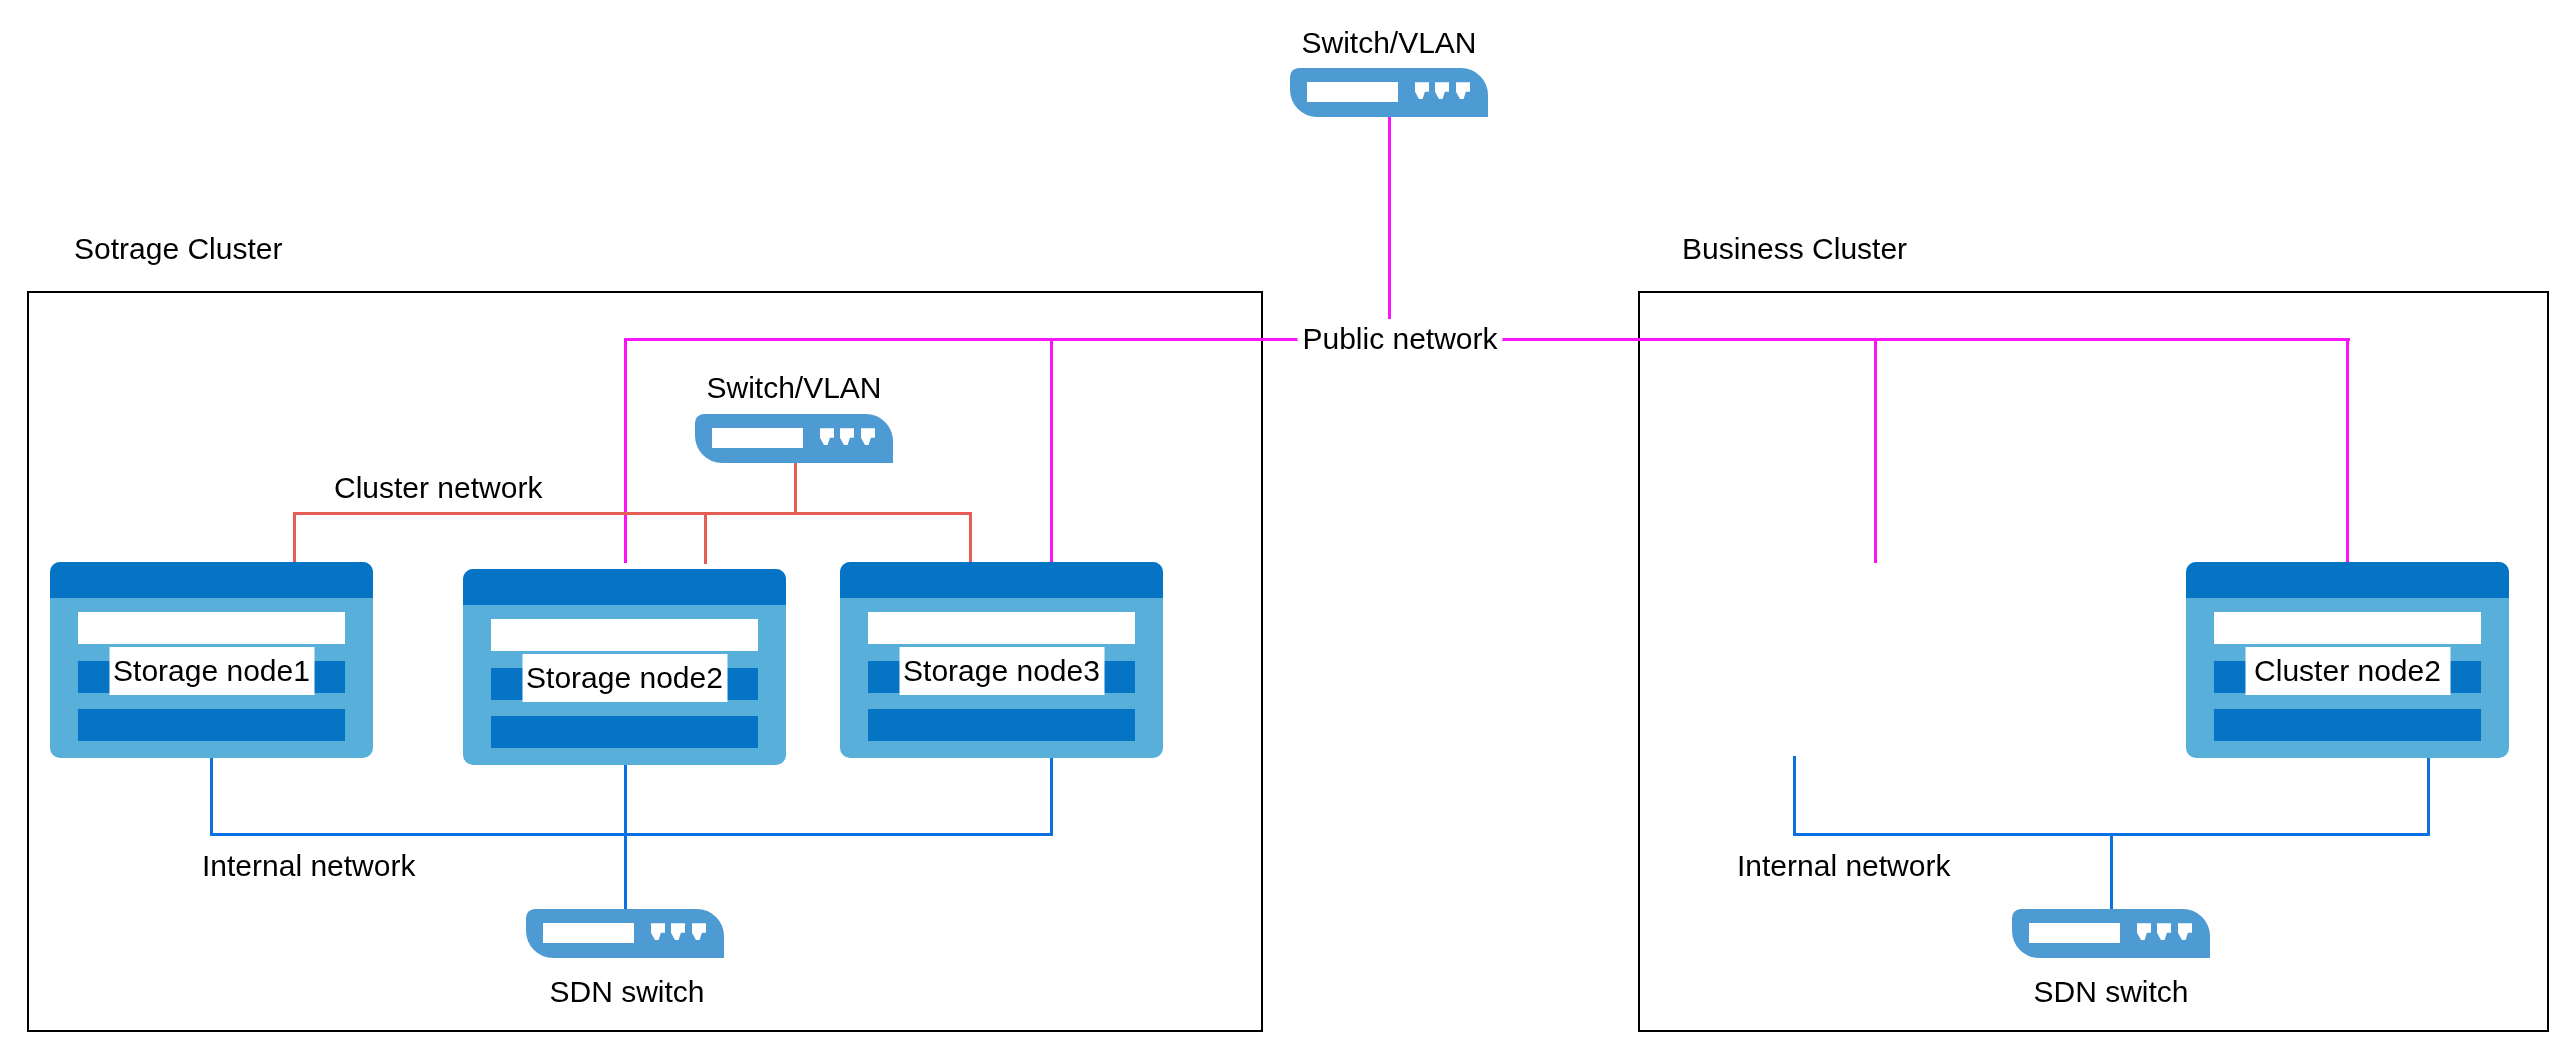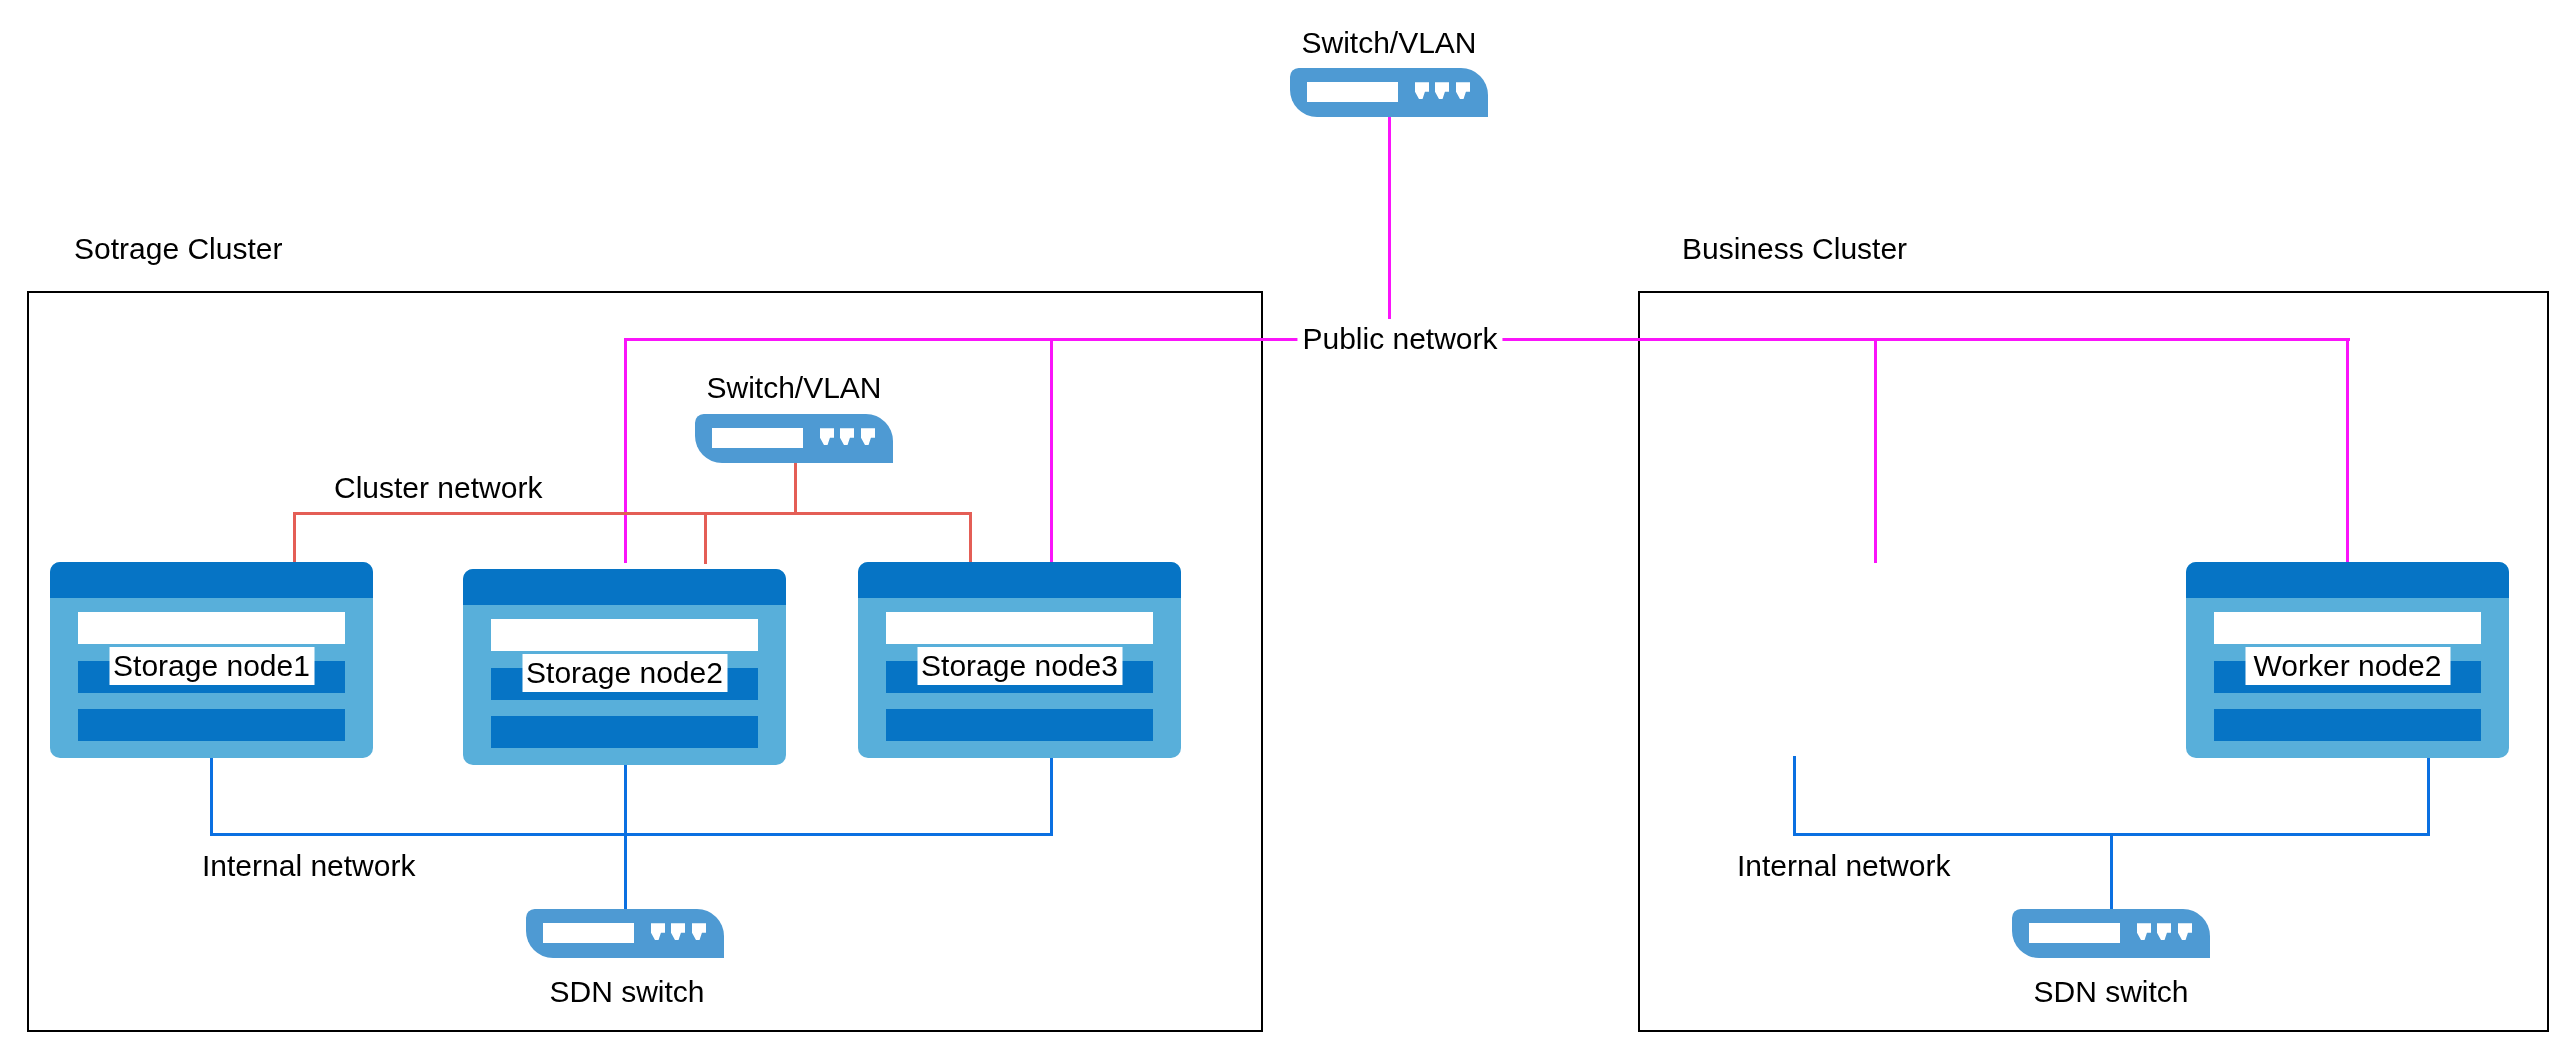--- a/index.html
+++ b/index.html
@@ -78,21 +78,21 @@
     position:absolute;left:0;right:0;top:0;height:36px;
     background:var(--node-dark);
     border-radius:10px 10px 0 0;
   }
   .node .band{position:absolute;left:28px;right:28px;height:32px;}
   .node .bw{top:50px;background:#fff;}
   .node .b1{top:99px;background:var(--node-dark);}
   .node .b2{top:147px;background:var(--node-dark);}
   .node .nlabel{
     position:absolute;left:50%;top:85px;transform:translateX(-50%);
-    width:205px;height:38px;background:#fff;
+    width:205px;height:48px;background:#fff;
     display:flex;align-items:center;justify-content:center;
     font-size:30px;color:#000;white-space:nowrap;
     z-index:5;
   }
 
   
   .public-lbl{
     background:#fff;
     padding:1.9px 5px;
     z-index:25;
@@ -159,34 +159,34 @@
     <div class="band b2"></div>
     <div class="nlabel">Storage node1</div>
   </div>
   <div class="node" style="left:463px;margin-top:7px;">
     <div class="topbar"></div>
     <div class="band bw"></div>
     <div class="band b1"></div>
     <div class="band b2"></div>
     <div class="nlabel">Storage node2</div>
   </div>
-  <div class="node" style="left:858px;">
+  <div class="node" style="left:840px;">
     <div class="topbar"></div>
     <div class="band bw"></div>
     <div class="band b1"></div>
     <div class="band b2"></div>
     <div class="nlabel">Storage node3</div>
   </div>
 
   <div class="node" style="left:2186px;">
     <div class="topbar"></div>
     <div class="band bw"></div>
     <div class="band b1"></div>
     <div class="band b2"></div>
-    <div class="nlabel">Worker node2</div>
+    <div class="nlabel">Cluster node2</div>
   </div>
 
   <div class="lbl" style="left:202px;top:848px;">Internal network</div>
   <div class="lbl" style="left:1737px;top:848px;">Internal network</div>
 
   <div class="switch" style="left:526px;top:909px;">
     <div class="screen"></div>
     <div class="prong p1"></div>
     <div class="prong p2"></div>
     <div class="prong p3"></div>

